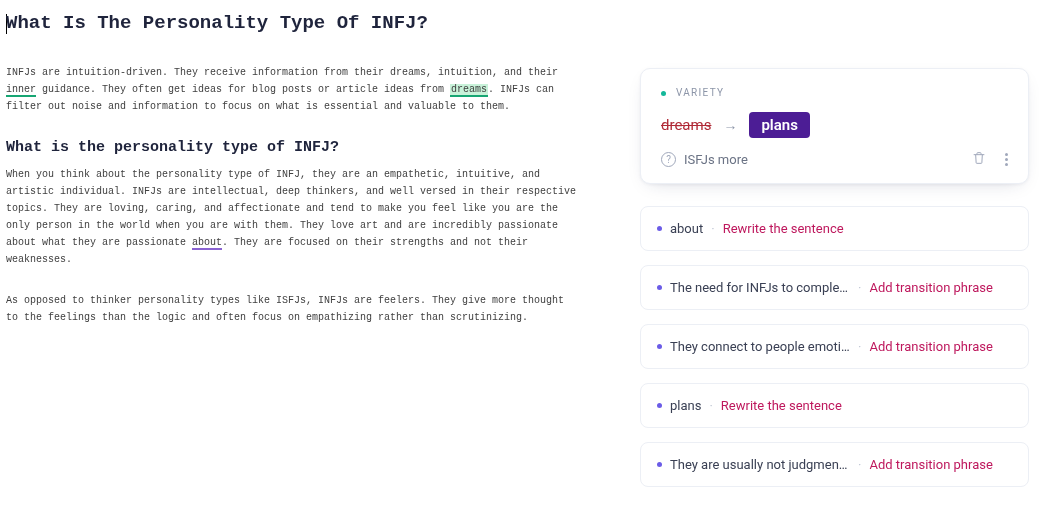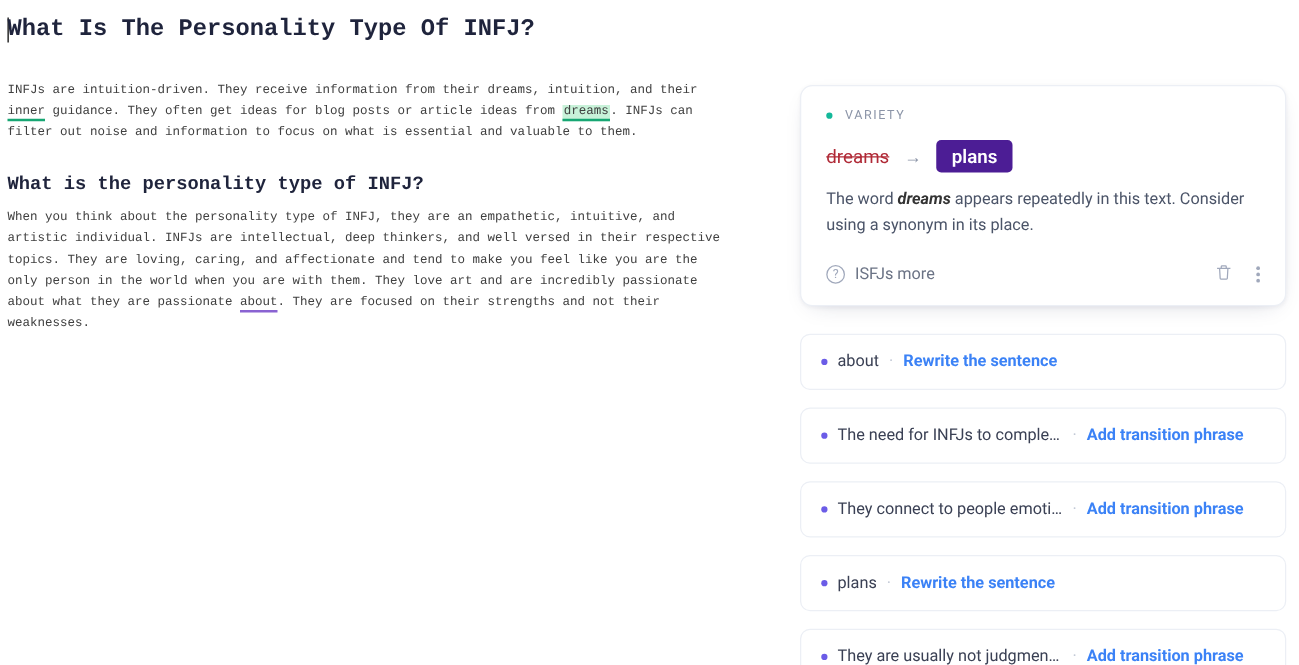--- a/index.html
+++ b/index.html
@@ -121,55 +121,53 @@
   }
   .mini .mdot{
     width:5px;height:5px;border-radius:50%;background:#6b5ce7;flex:0 0 5px;
   }
   .mini .snip{
     color:#3a4054;
     max-width: 180px;
     white-space:nowrap;overflow:hidden;text-overflow:ellipsis;
   }
   .mini .sep{color:#c3c9d6;}
-  .mini .hint{color:#3b82f6;font-weight:bold;}
+  .mini .hint{color:#be185d;}
 
   svg.trash { width:16px;height:16px;stroke:#a0a8bb;fill:none;stroke-width:1.5; }
 </style>
 </head>
 <body>
 
 <div class="editor">
   <h1 class="title"><span class="cursor"></span><span>What Is The Personality Type Of INFJ?</span></h1>
 
   <p>
     <span>INFJs are intuition-driven. They receive information from their dreams, intuition, and their </span><span class="hl-u-green">inner</span><span> guidance. They often get ideas for blog posts or article ideas from </span><span class="hl-green">dreams</span><span>. INFJs can filter out noise and information to focus on what is essential and valuable to them.</span>
   </p>
 
   <h2 class="sub">What is the personality type of INFJ?</h2>
 
   <p>
     <span>When you think about the personality type of INFJ, they are an empathetic, intuitive, and artistic individual. INFJs are intellectual, deep thinkers, and well versed in their respective topics. They are loving, caring, and affectionate and tend to make you feel like you are the only person in the world when you are with them. They love art and are incredibly passionate about what they are passionate </span><span class="hl-u-purple">about</span><span>. They are focused on their strengths and not their weaknesses.</span>
   </p>
 
+  <p>As opposed to thinker personality types like ISFJs, INFJs are feelers. They give more thought to the feelings than the logic and often focus on empathizing rather than scrutinizing.</p>
 </div>
 
 <div class="side">
 
   <div class="card">
     <div class="cat">
       <span class="dot"></span><span>VARIETY</span>
     </div>
     <div class="repl">
       <span class="old">dreams</span>
       <span class="arrow">→</span>
       <span class="new">plans</span>
-    </div>
-    <div class="msg">
-      <span>The word </span><strong>dreams</strong><span> appears repeatedly in this text. Consider using a synonym in its place.</span>
     </div>
     <div class="foot">
       <div class="learn">
         <span class="ic-q">?</span>
         <span>ISFJs more</span>
       </div>
       <div class="right">
         <span class="ic">
           <svg class="trash" viewBox="0 0 24 24">
               <path d="M4 7h16M9 7V5a1 1 0 0 1 1-1h4a1 1 0 0 1 1 1v2m-8 0 .7 12a1 1 0 0 0 1 1h6.6a1 1 0 0 0 1-1L17 7"></path>

